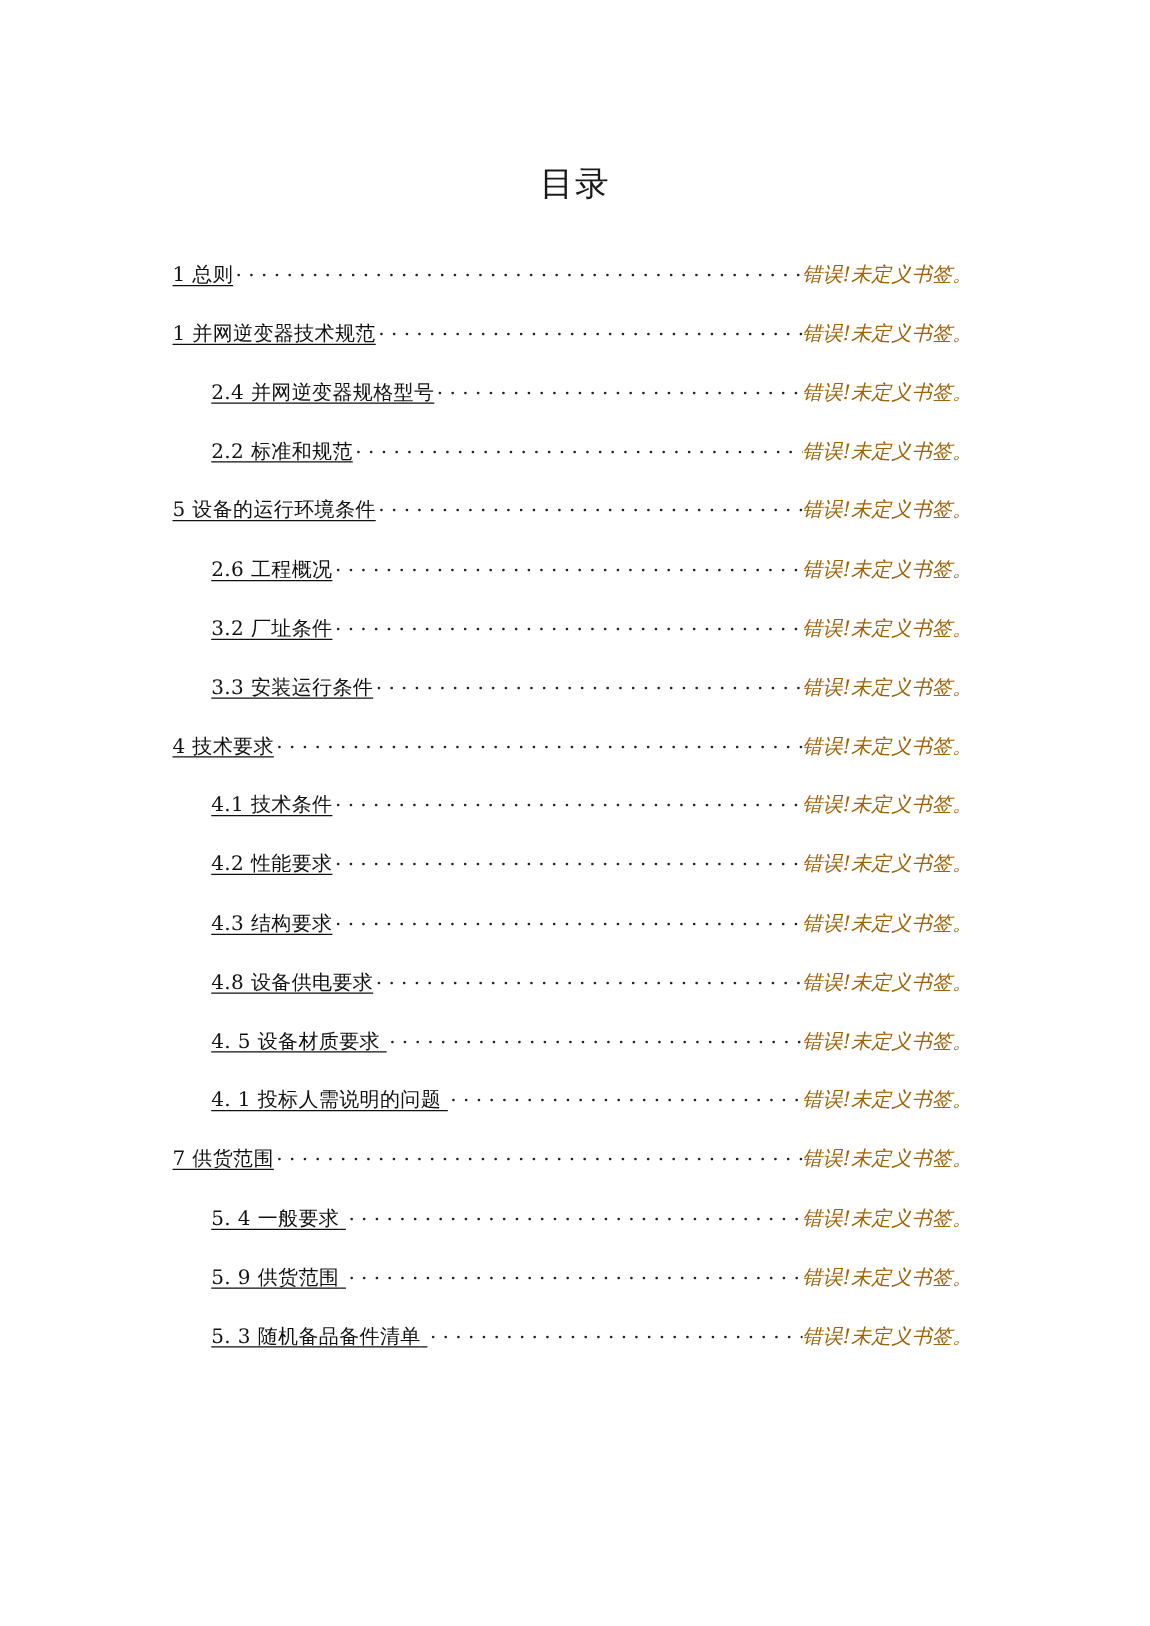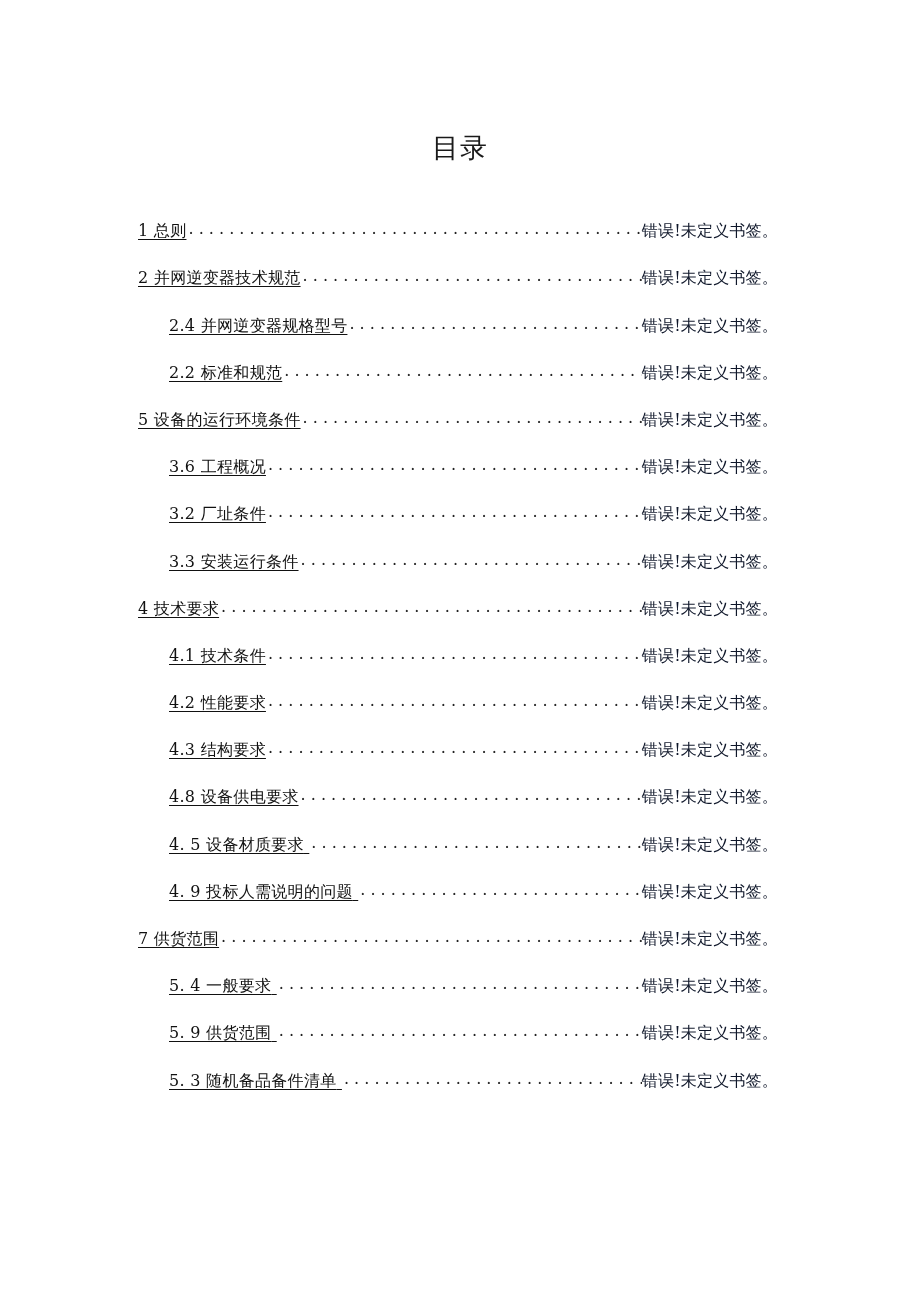--- a/index.html
+++ b/index.html
@@ -41,21 +41,21 @@
 
   .toc-list {
     position: absolute;
     top: 196px;
     left: 138px;
     width: 640px;
   }
 
   .toc-entry {
     display: flex;
-    align-items: flex-end;
+    align-items: center;
     height: 47.2px;
     font-size: 16px;
     line-height: 24px;
     white-space: nowrap;
     color: #111111;
   }
 
   .toc-entry.level-2 {
     padding-left: 31px;
   }
@@ -87,58 +87,59 @@
     white-space: nowrap;
     font-size: 16px;
     letter-spacing: 0px;
     color: #222222;
   }
 
   .entry-page {
     flex: 0 0 auto;
     text-align: right;
     letter-spacing: 0.2px;
-    color: #0f172a;
+    color: #a16207;
+    font-style: italic;
   }
 </style>
 </head>
 <body>
 
 <div class="page">
 
   <div class="toc-title">目录</div>
 
   <div class="toc-list" id="toc-list">
       <div class="toc-entry level-1">
         <span class="entry-text">1 总则</span>
         <span class="leader"></span>
         <span class="entry-page">错误!未定义书签。</span>
       </div>
       <div class="toc-entry level-1">
-        <span class="entry-text">2 并网逆变器技术规范</span>
+        <span class="entry-text">1 并网逆变器技术规范</span>
         <span class="leader"></span>
         <span class="entry-page">错误!未定义书签。</span>
       </div>
       <div class="toc-entry level-2">
         <span class="entry-text">2.4 并网逆变器规格型号</span>
         <span class="leader"></span>
         <span class="entry-page">错误!未定义书签。</span>
       </div>
       <div class="toc-entry level-2">
         <span class="entry-text">2.2 标准和规范</span>
         <span class="leader"></span>
         <span class="entry-page">错误!未定义书签。</span>
       </div>
       <div class="toc-entry level-1">
         <span class="entry-text">5 设备的运行环境条件</span>
         <span class="leader"></span>
         <span class="entry-page">错误!未定义书签。</span>
       </div>
       <div class="toc-entry level-2">
-        <span class="entry-text">3.6 工程概况</span>
+        <span class="entry-text">2.6 工程概况</span>
         <span class="leader"></span>
         <span class="entry-page">错误!未定义书签。</span>
       </div>
       <div class="toc-entry level-2">
         <span class="entry-text">3.2 厂址条件</span>
         <span class="leader"></span>
         <span class="entry-page">错误!未定义书签。</span>
       </div>
       <div class="toc-entry level-2">
         <span class="entry-text">3.3 安装运行条件</span>
@@ -169,21 +170,21 @@
         <span class="entry-text">4.8 设备供电要求</span>
         <span class="leader"></span>
         <span class="entry-page">错误!未定义书签。</span>
       </div>
       <div class="toc-entry level-2">
         <span class="entry-text spaced">4. 5 设备材质要求</span>
         <span class="leader"></span>
         <span class="entry-page">错误!未定义书签。</span>
       </div>
       <div class="toc-entry level-2">
-        <span class="entry-text spaced">4. 9 投标人需说明的问题</span>
+        <span class="entry-text spaced">4. 1 投标人需说明的问题</span>
         <span class="leader"></span>
         <span class="entry-page">错误!未定义书签。</span>
       </div>
       <div class="toc-entry level-1">
         <span class="entry-text">7 供货范围</span>
         <span class="leader"></span>
         <span class="entry-page">错误!未定义书签。</span>
       </div>
       <div class="toc-entry level-2">
         <span class="entry-text spaced">5. 4 一般要求</span>

